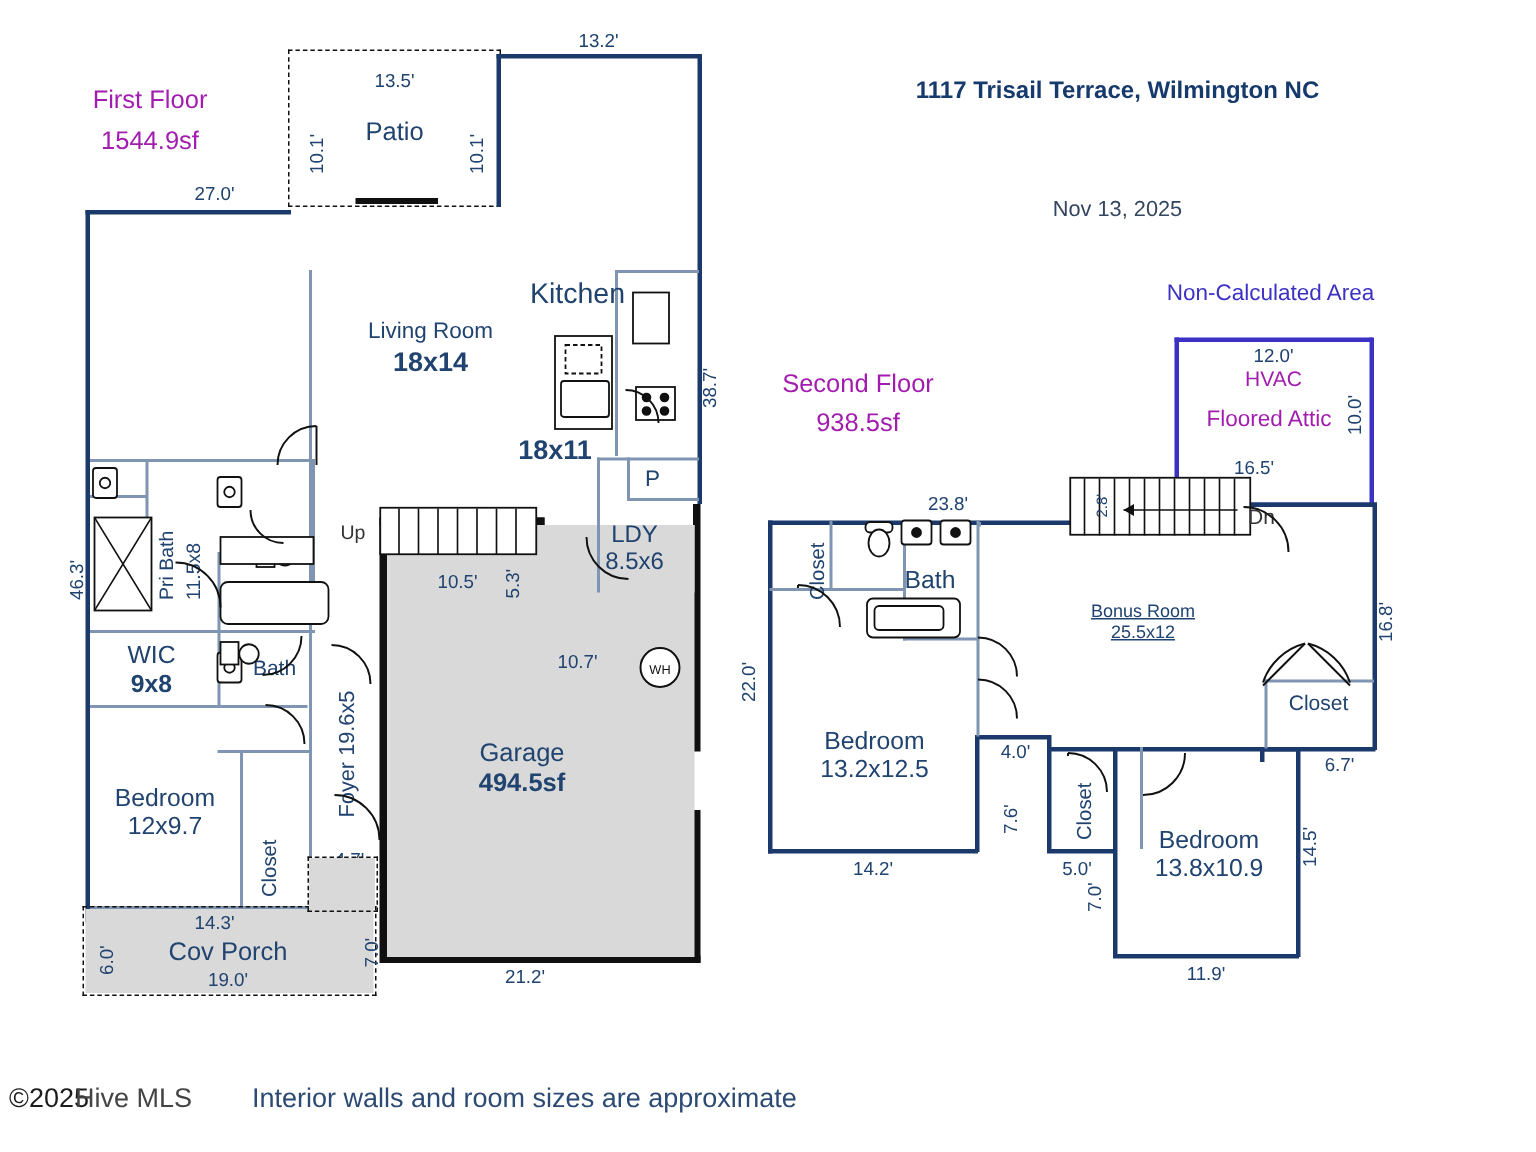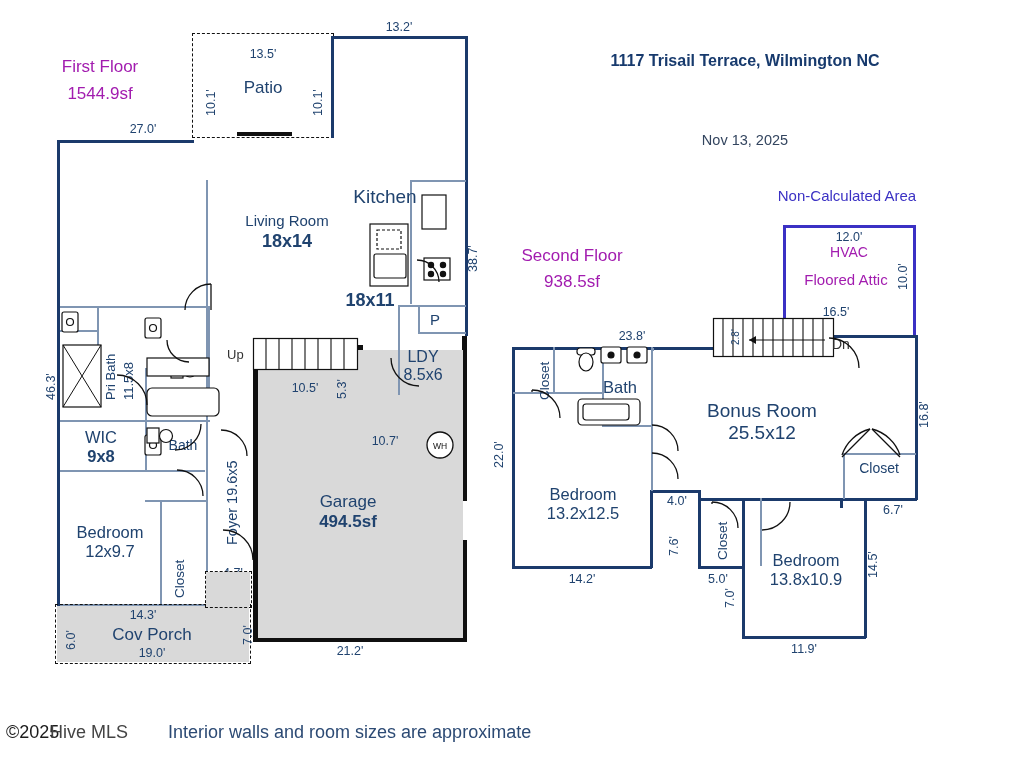--- a/index.html
+++ b/index.html
@@ -324,21 +324,21 @@
   <div class="vroom" style="left:537px;top:400px;font-size:13.5px;">
     <span>Closet</span>
   </div>
   <div class="room" style="left:620px;top:378px;font-size:16.5px;">
     <span class="rname">Bath</span>
   </div>
   <div class="room" style="left:583px;top:485px;font-size:16.5px;">
     <span class="rname">Bedroom</span>
     <span class="rsize">13.2x12.5</span>
   </div>
-  <div class="room" style="left:762px;top:400px;font-size:19px;">
+  <div class="room" style="left:762px;top:400px;font-size:12px;text-decoration:underline;">
     <span class="rname">Bonus Room</span>
     <span class="rsize">25.5x12</span>
   </div>
   <div class="room" style="left:879px;top:460px;font-size:14px;">
     <span class="rname">Closet</span>
   </div>
   <div class="vroom" style="left:715px;top:560px;font-size:13.5px;">
     <span>Closet</span>
   </div>
   <div class="room" style="left:806px;top:551px;font-size:16.5px;">

